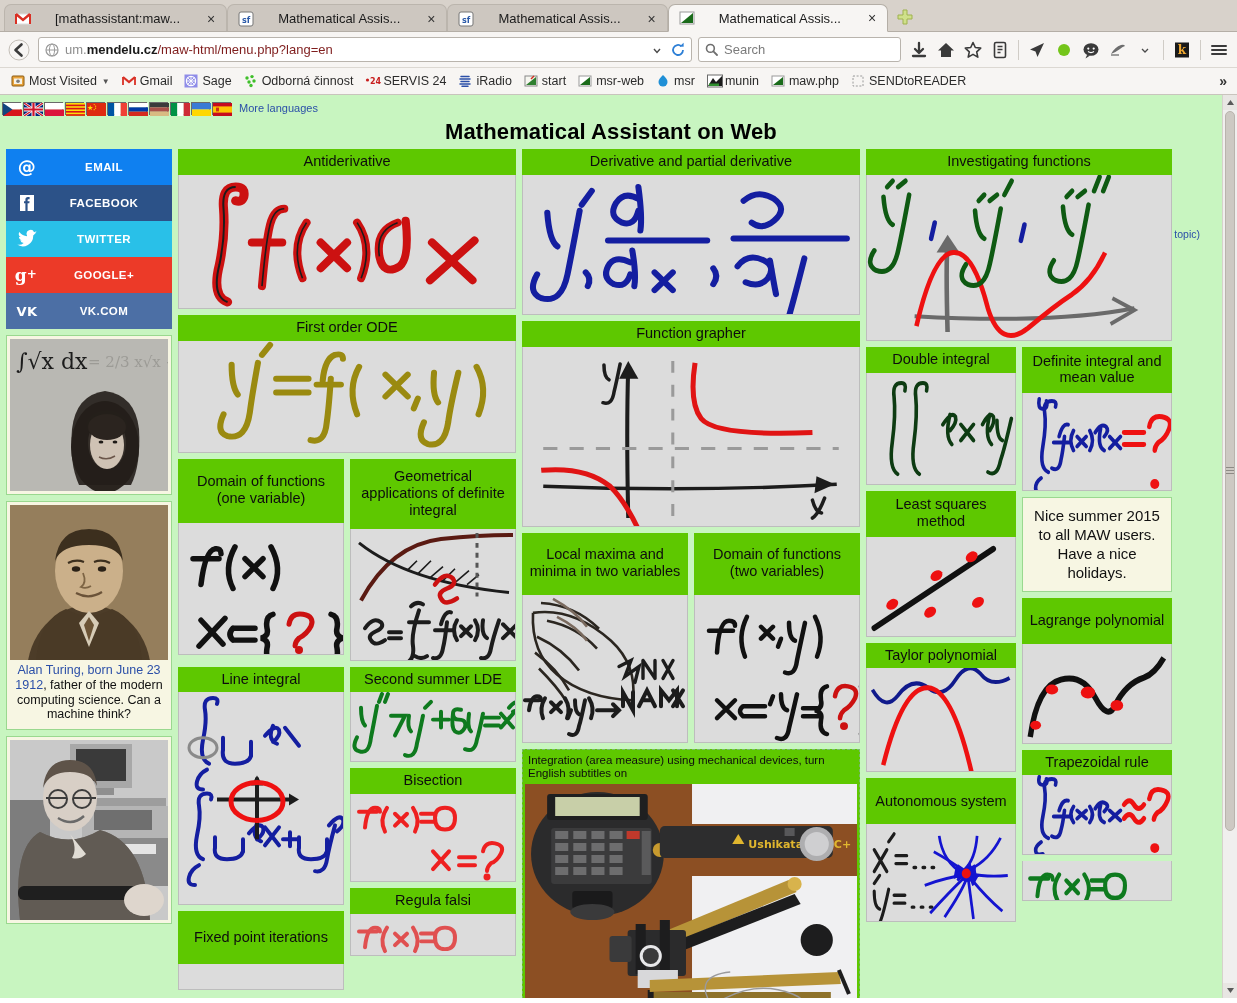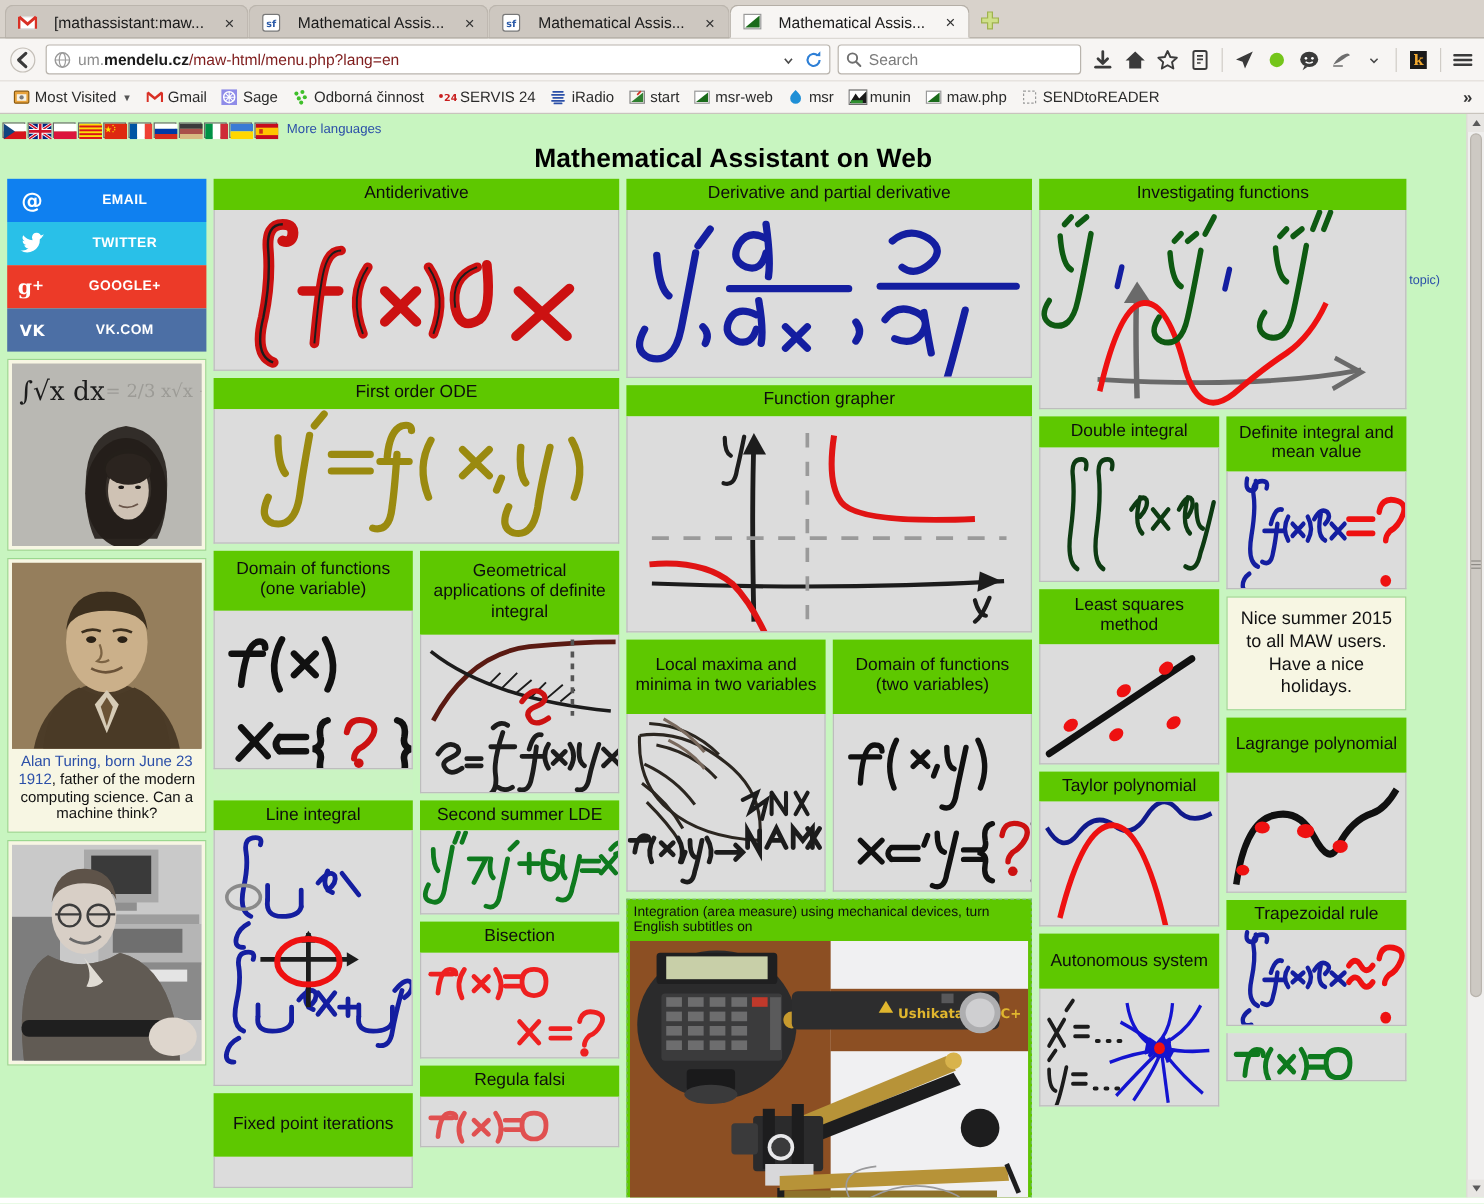--- a/index.html
+++ b/index.html
@@ -13,21 +13,21 @@
   }
 
   
   #browser { width:1237px; }
   .tabstrip {
     height:32px; background:#d8d2cb; display:flex; align-items:flex-end;
     padding-left:4px; position:relative;
   }
   .tabstrip::after{content:"";position:absolute;left:0;right:0;bottom:0;height:1px;background:#b4aea6;}
   .tab {
-    height:28px; display:flex; align-items:center; gap:14px;
+    height:28px; display:flex; align-items:center; gap:24px;
     padding:0 8px 0 10px; min-width:0; position:relative;
     border-top-left-radius:7px; border-top-right-radius:7px;
     font-size:13px; color:#1a1a1a; white-space:nowrap;
   }
   .tab.inactive { background:#cdc7c0; border:1px solid #bbb5ad; border-bottom:none; }
   .tab.active { background:#f7f5f3; border:1px solid #b4aea6; border-bottom:1px solid #f7f5f3; z-index:3;}
   .tab .favicon { width:16px;height:16px;flex:0 0 16px; display:block; }
   .tab .tlabel { overflow:hidden; text-overflow:ellipsis; max-width:135px; }
   .tab .tclose { color:#333; font-size:14px; line-height:1; padding:1px 3px; }
   .newtab { width:26px;height:26px;display:flex;align-items:center;justify-content:center;margin-left:4px;margin-bottom:2px;}
@@ -507,20 +507,29 @@
 
     <div class="col col-side">
       <div class="social">
         <div class="sbtn" style="background:#0f80f0">
           <span class="sicon">
                 <svg width="22" height="22" viewBox="0 0 22 22">
                   <text x="11" y="17" font-size="18" font-family="DejaVu Sans, sans-serif" text-anchor="middle" fill="#fff">@</text>
                 </svg>
               </span>
           <span class="slabel">EMAIL</span>
+        </div>
+        <div class="sbtn" style="background:#2c5288">
+          <span class="sicon">
+                <svg width="20" height="20" viewBox="0 0 20 20">
+                  <rect x="3" y="2" width="14" height="16" fill="#fff"></rect>
+                  <path d="M12.6 6.2 h-1.3 c-.5 0 -.7 .3 -.7 .8 v1.2 h2 l-.3 2.1 h-1.7 V18 h-2.2 v-7.7 H7 V8.2 h1.4 V6.6 c0 -1.5 .9 -2.6 2.5 -2.6 h1.7 Z" fill="#2c5288"></path>
+                </svg>
+              </span>
+          <span class="slabel">FACEBOOK</span>
         </div>
         <div class="sbtn" style="background:#29c0e8">
           <span class="sicon">
                 <svg width="22" height="20" viewBox="0 0 22 20">
                   <path d="M21 3.6 q-1.1 .5 -2.2 .6 1.2 -.7 1.7 -2 -1.2 .7 -2.4 1 A3.7 3.7 0 0 0 11 6.4 q0 .4 .1 .8A10.5 10.5 0 0 1 3.4 3 a3.7 3.7 0 0 0 1.2 5 q-.9 0 -1.7 -.5a3.7 3.7 0 0 0 3 3.7 q-.8 .2 -1.7 .1a3.7 3.7 0 0 0 3.5 2.6 A7.5 7.5 0 0 1 1 15.6 a10.5 10.5 0 0 0 16.2 -9.2 q1.1 -.8 2 -2Z" fill="#fff"></path>
                 </svg>
               </span>
           <span class="slabel">TWITTER</span>
         </div>
         <div class="sbtn" style="background:#ec3a28">
@@ -662,21 +671,21 @@
               <path d="M236 58 l-4 10"></path>
               <path d="M252 32 q-2 22 4 30 M276 32 q-8 34 -10 50 q-4 26 -20 22 q-12 -4 -4 -22"></path>
               <path d="M294 26 q12 22 2 48"></path>
             </g>
           </svg>
         </div>
       </div>
 
       <div class="row2">
         <div class="tile">
-          <div class="thead" style="height:50px;display:flex;align-items:center;justify-content:center">Domain of functions (one variable)</div>
+          <div class="thead" style="height:64px;display:flex;align-items:center;justify-content:center">Domain of functions (one variable)</div>
           <div class="tbody" style="height:132px">
             <svg class="hw" viewBox="0 0 164 132" preserveAspectRatio="none">
               <g stroke="#111" stroke-width="5.5" fill="none" stroke-linecap="round">
                 <path d="M22 62 q4 -34 14 -36 q6 -1 6 5"></path>
                     <path d="M14 36 h26"></path>
                 <path d="M56 24 q-12 22 -2 42"></path>
                     <path d="M92 24 q12 22 2 42"></path>
                 <path d="M66 36 l18 18"></path>
                     <path d="M84 36 l-18 18"></path>
                 <path d="M22 98 l22 24"></path>

